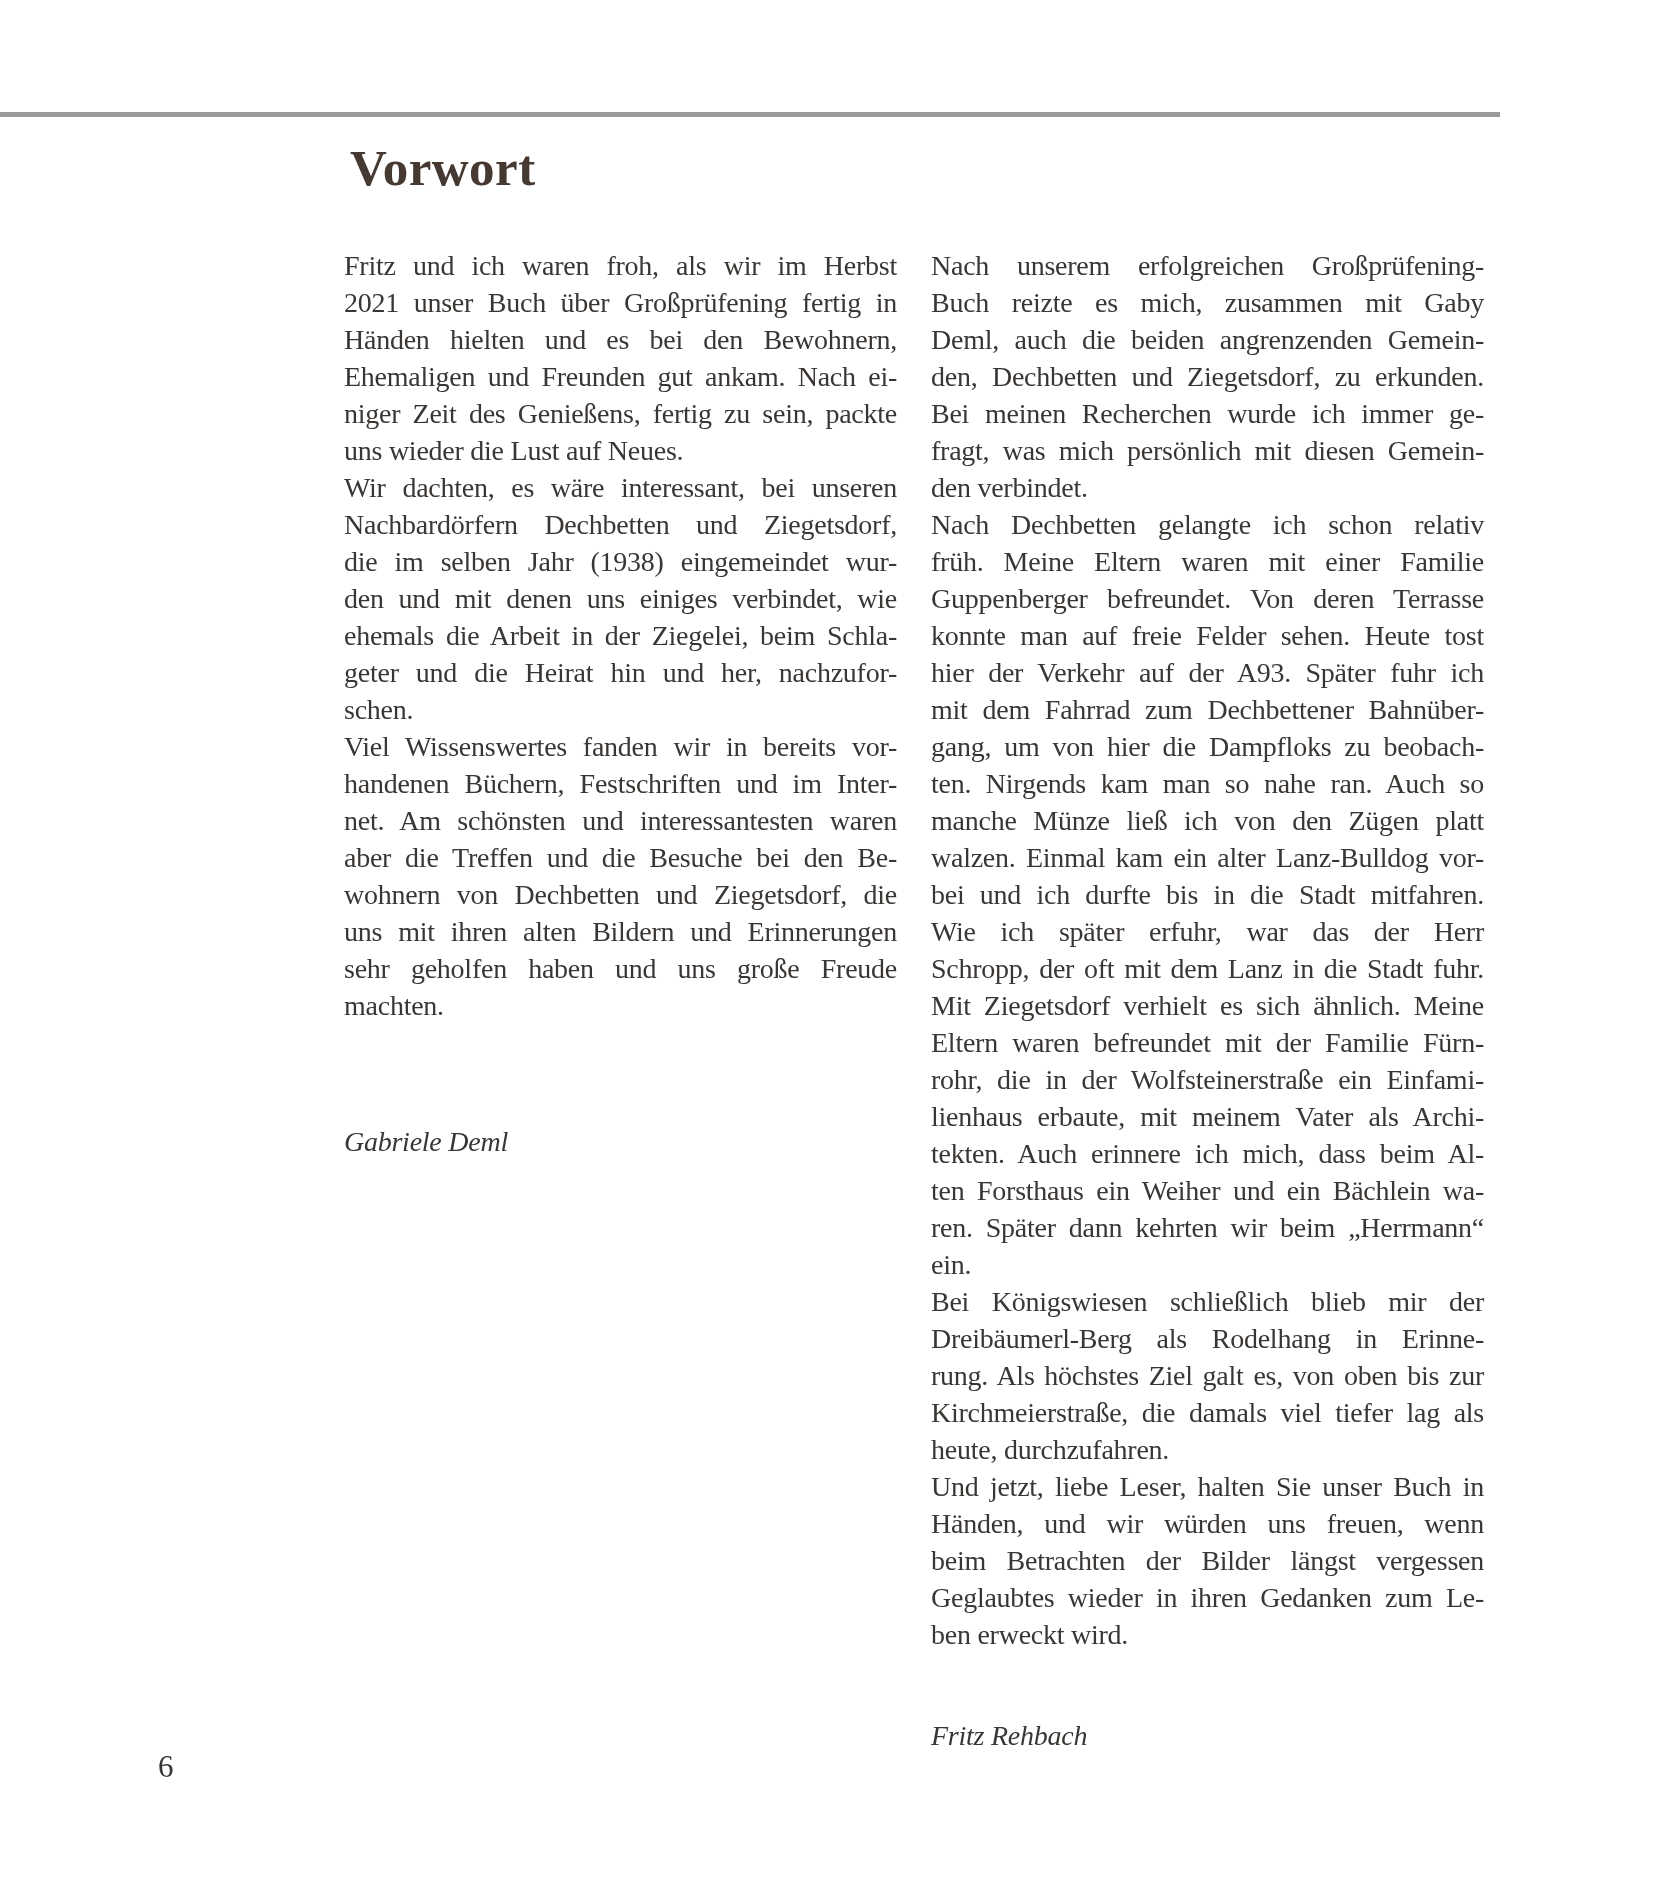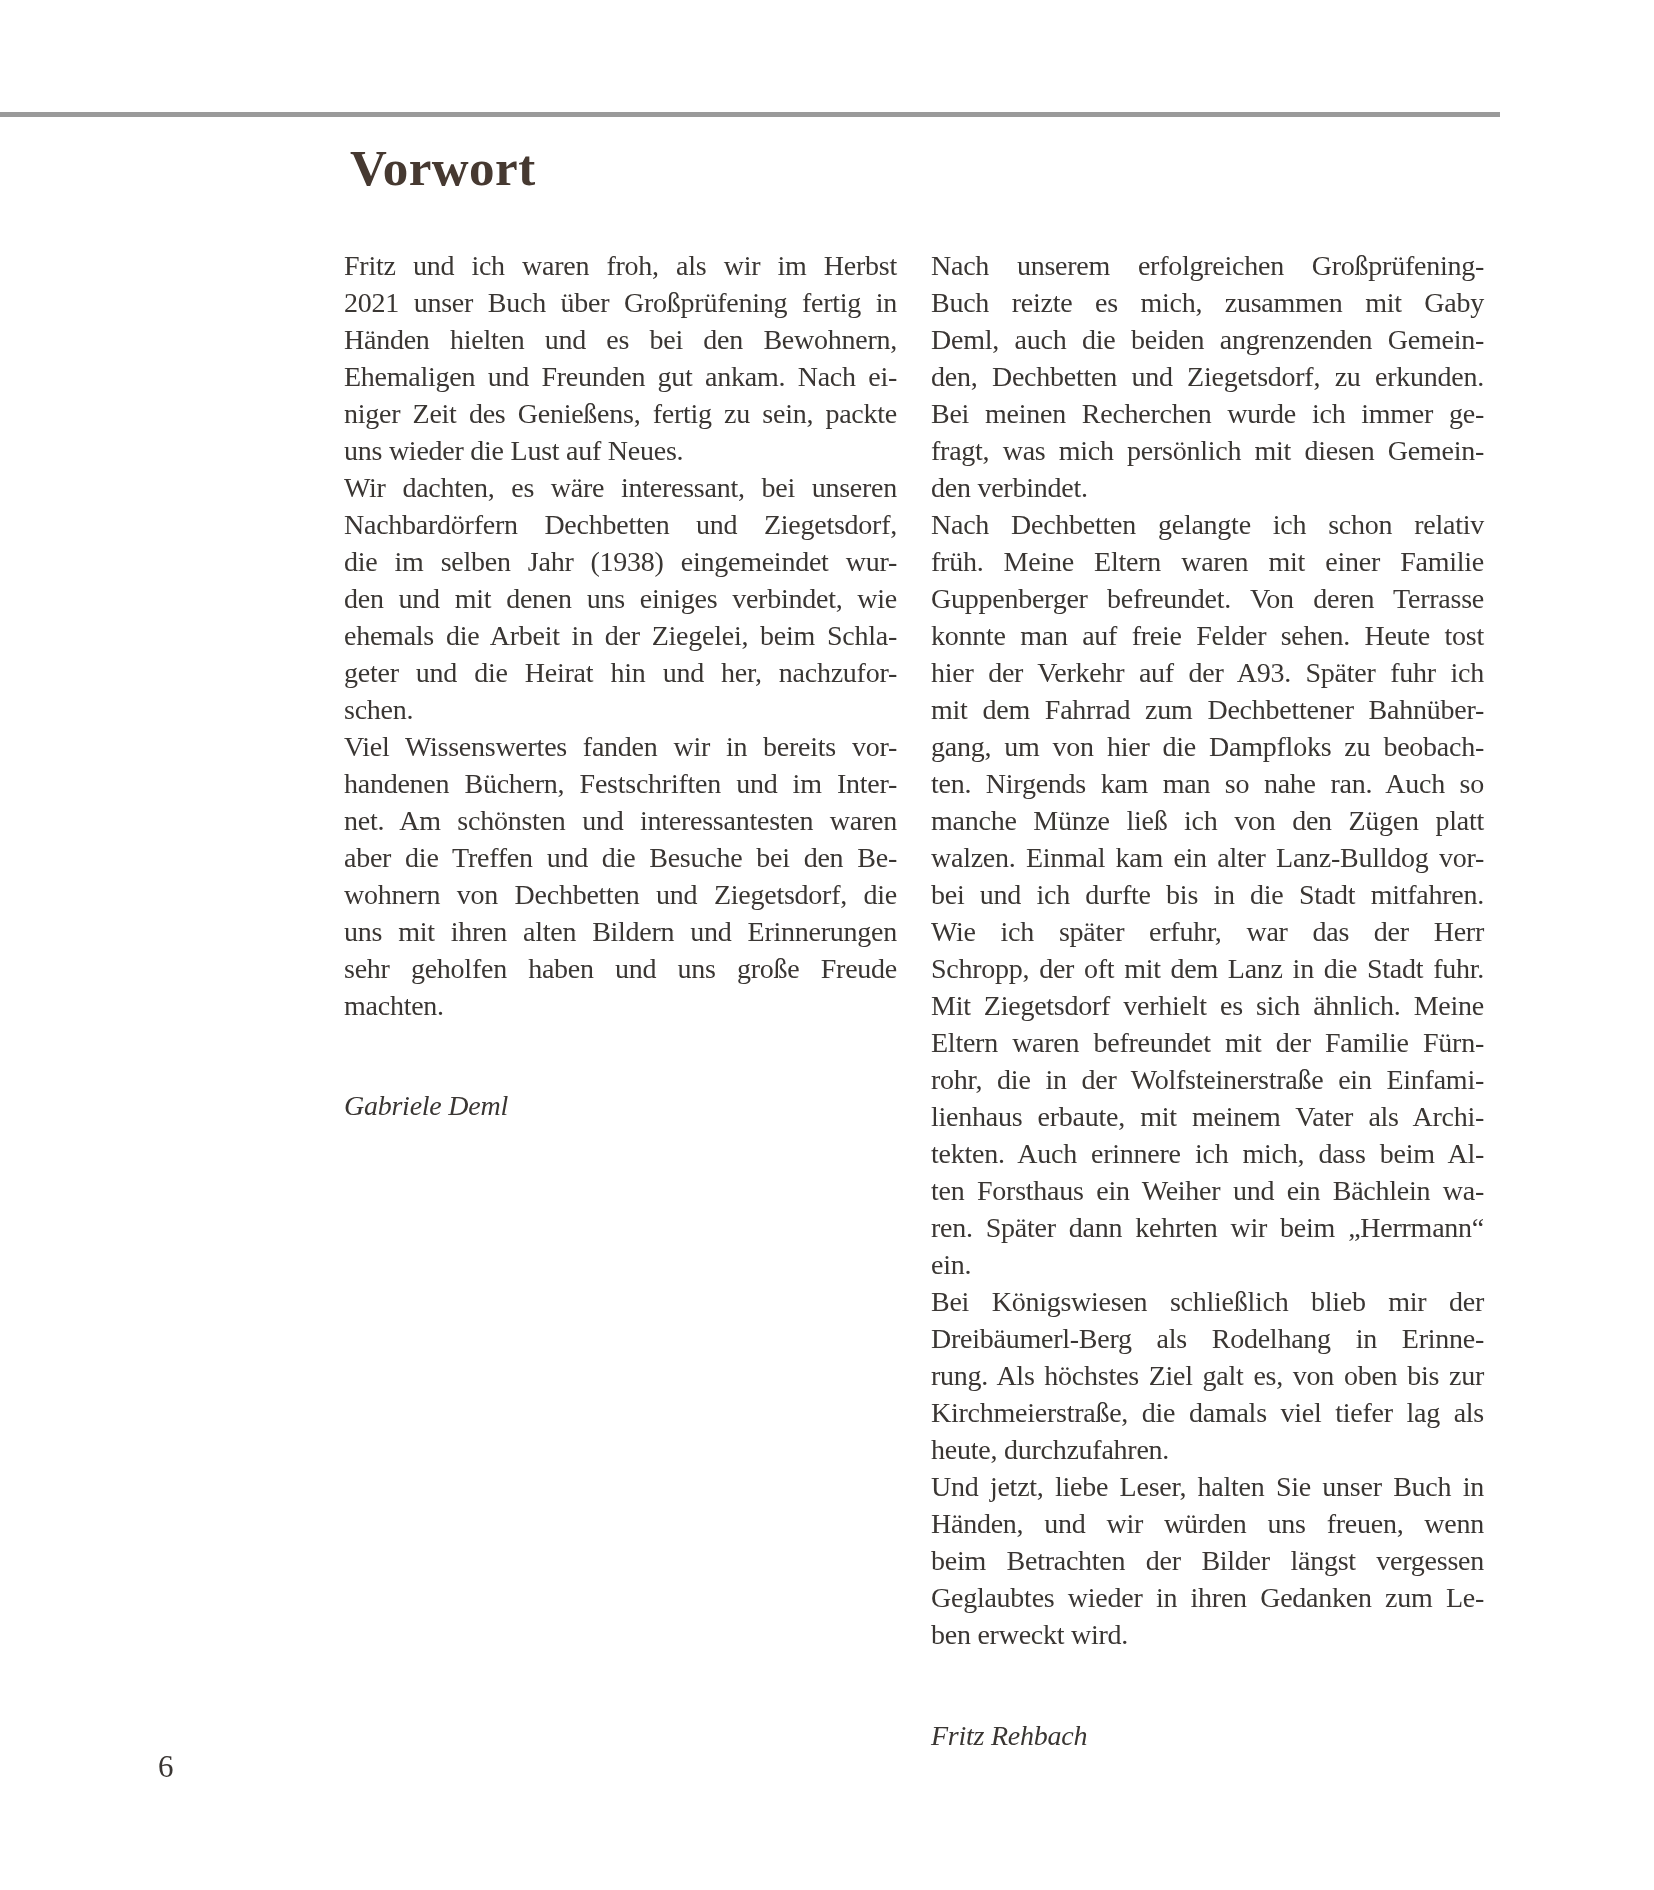--- a/index.html
+++ b/index.html
@@ -60,21 +60,21 @@
   }
   .line.para-end {
     text-align-last: left;
   }
   .signature {
     font-style: italic;
     font-size: 28px;
     line-height: 37px;
     white-space: nowrap;
   }
-  .column-left .signature  { margin-top: 63px; }
+  .column-left .signature  { margin-top: 99px; }
   .column-right .signature { margin-top: 64px; }
   .page-number {
     position: absolute;
     left: 158px;
     top: 1748px;
     font-size: 31px;
     line-height: 37px;
     color: var(--body-color);
   }
 </style>

